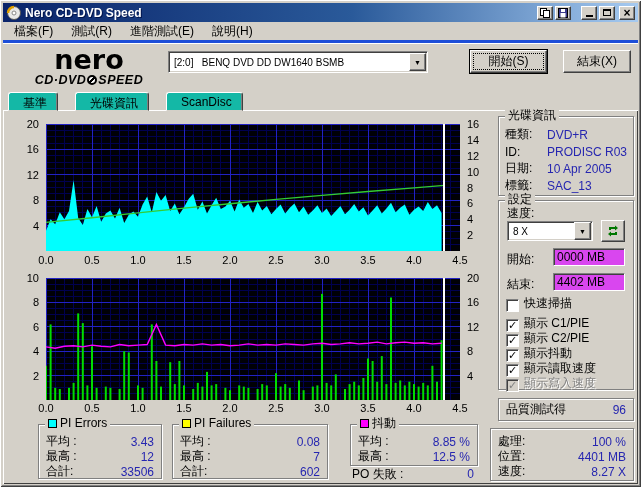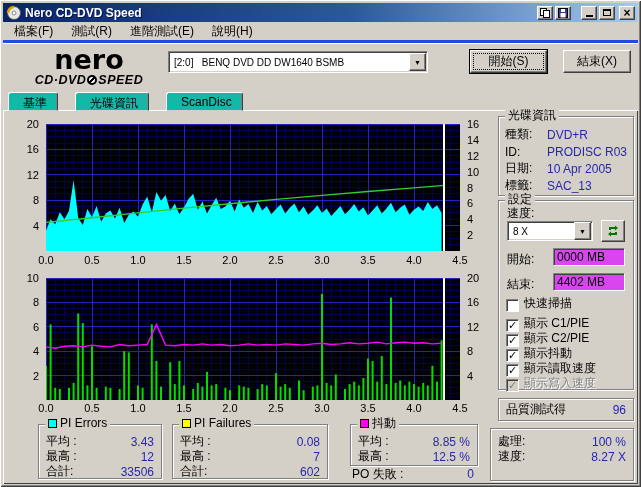--- a/index.html
+++ b/index.html
@@ -575,20 +575,24 @@
     <span class="val">96</span>
   </div>
 
   <div class="gbox" id="progressbox">
     <div id="prog-rows">
         <div class="srow">
           <span class="lab">處理:</span>
           <span class="val">100 %</span>
         </div>
         <div class="srow">
+          <span class="lab">位置:</span>
+          <span class="val">4401 MB</span>
+        </div>
+        <div class="srow">
           <span class="lab">速度:</span>
           <span class="val">8.27 X</span>
         </div>
       </div>
   </div>
 
   <div class="gbox" id="g0">
     <div class="glegend">
         <span class="sq" id="sq0" style="background: rgb(0, 255, 255);"></span>
         <span>PI Errors</span>

